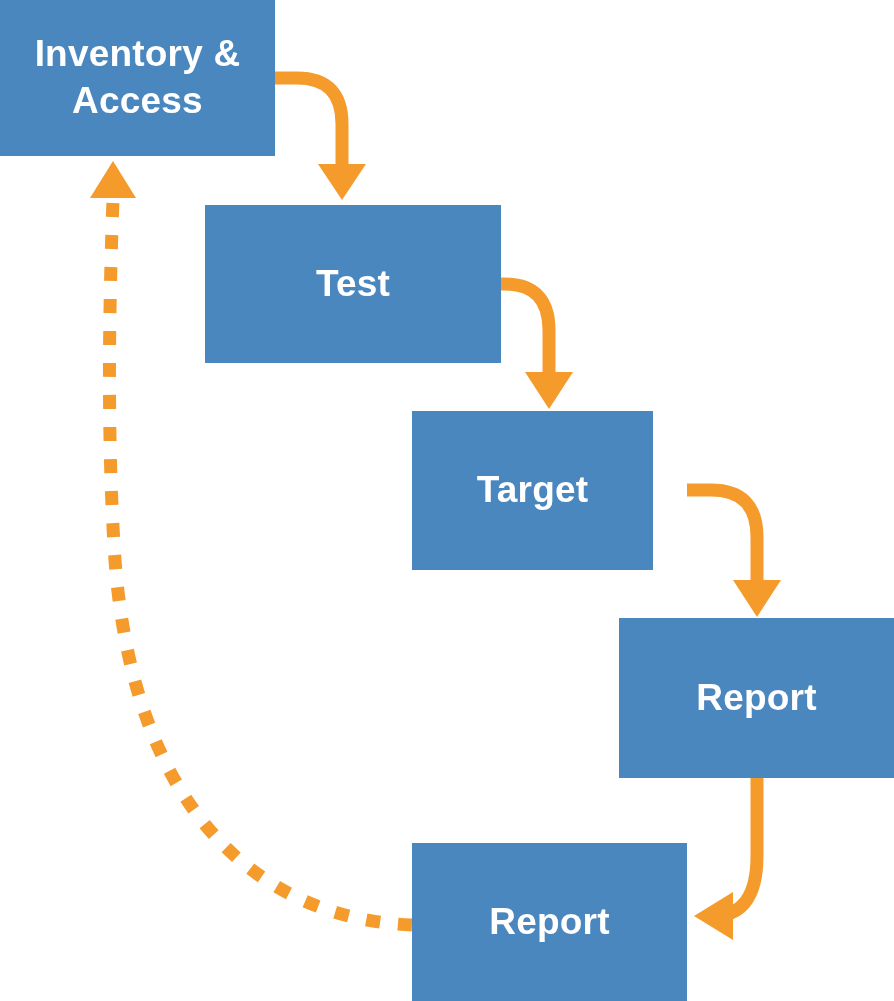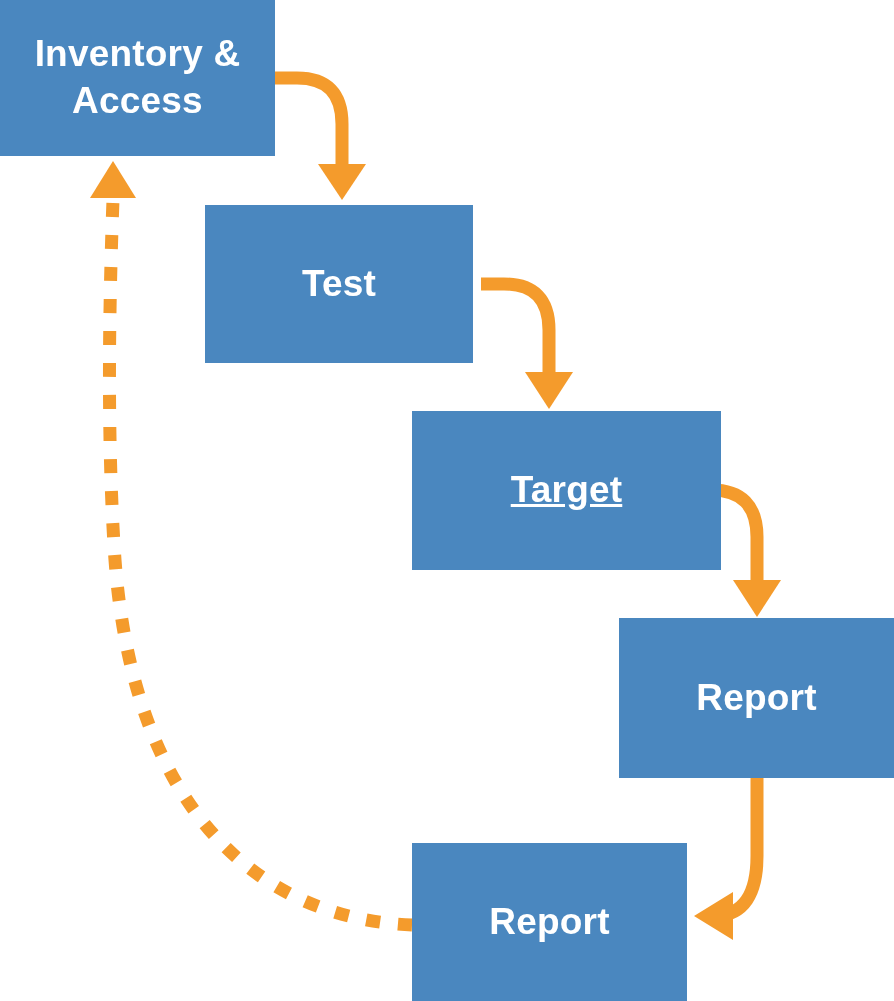--- a/index.html
+++ b/index.html
@@ -77,25 +77,25 @@
     <g>
       <path d="M 412 925 C 250 918 133 800 115 560 C 106 430 110 280 113 200" fill="none" stroke="#f49b2c" stroke-width="13" stroke-linecap="butt" stroke-dasharray="14 18"></path>
       <polygon points="113,161 90,198 136,198" fill="#f49b2c"></polygon>
     </g>
   </svg>
 
   <div class="node" style="left:0px; top:0px; width:275px; height:156px; background:#4a87bf;">
     <span class="label">Inventory &amp;<br>Access</span>
   </div>
 
-  <div class="node" style="left:205px; top:205px; width:268px; height:158px; background:#4a87bf;">
+  <div class="node" style="left:205px; top:205px; width:296px; height:158px; background:#4a87bf;">
     <span class="label">Test</span>
   </div>
 
-  <div class="node" style="left:412px; top:411px; width:309px; height:159px; background:#4a87bf;text-decoration:underline;">
+  <div class="node" style="left:412px; top:411px; width:241px; height:159px; background:#4a87bf;">
     <span class="label">Target</span>
   </div>
 
   <div class="node" style="left:619px; top:618px; width:275px; height:160px; background:#4a87bf;">
     <span class="label">Report</span>
   </div>
 
   <div class="node" style="left:412px; top:843px; width:275px; height:158px; background:#4a87bf;justify-content:center;">
     <span class="label">Report</span>
   </div>

